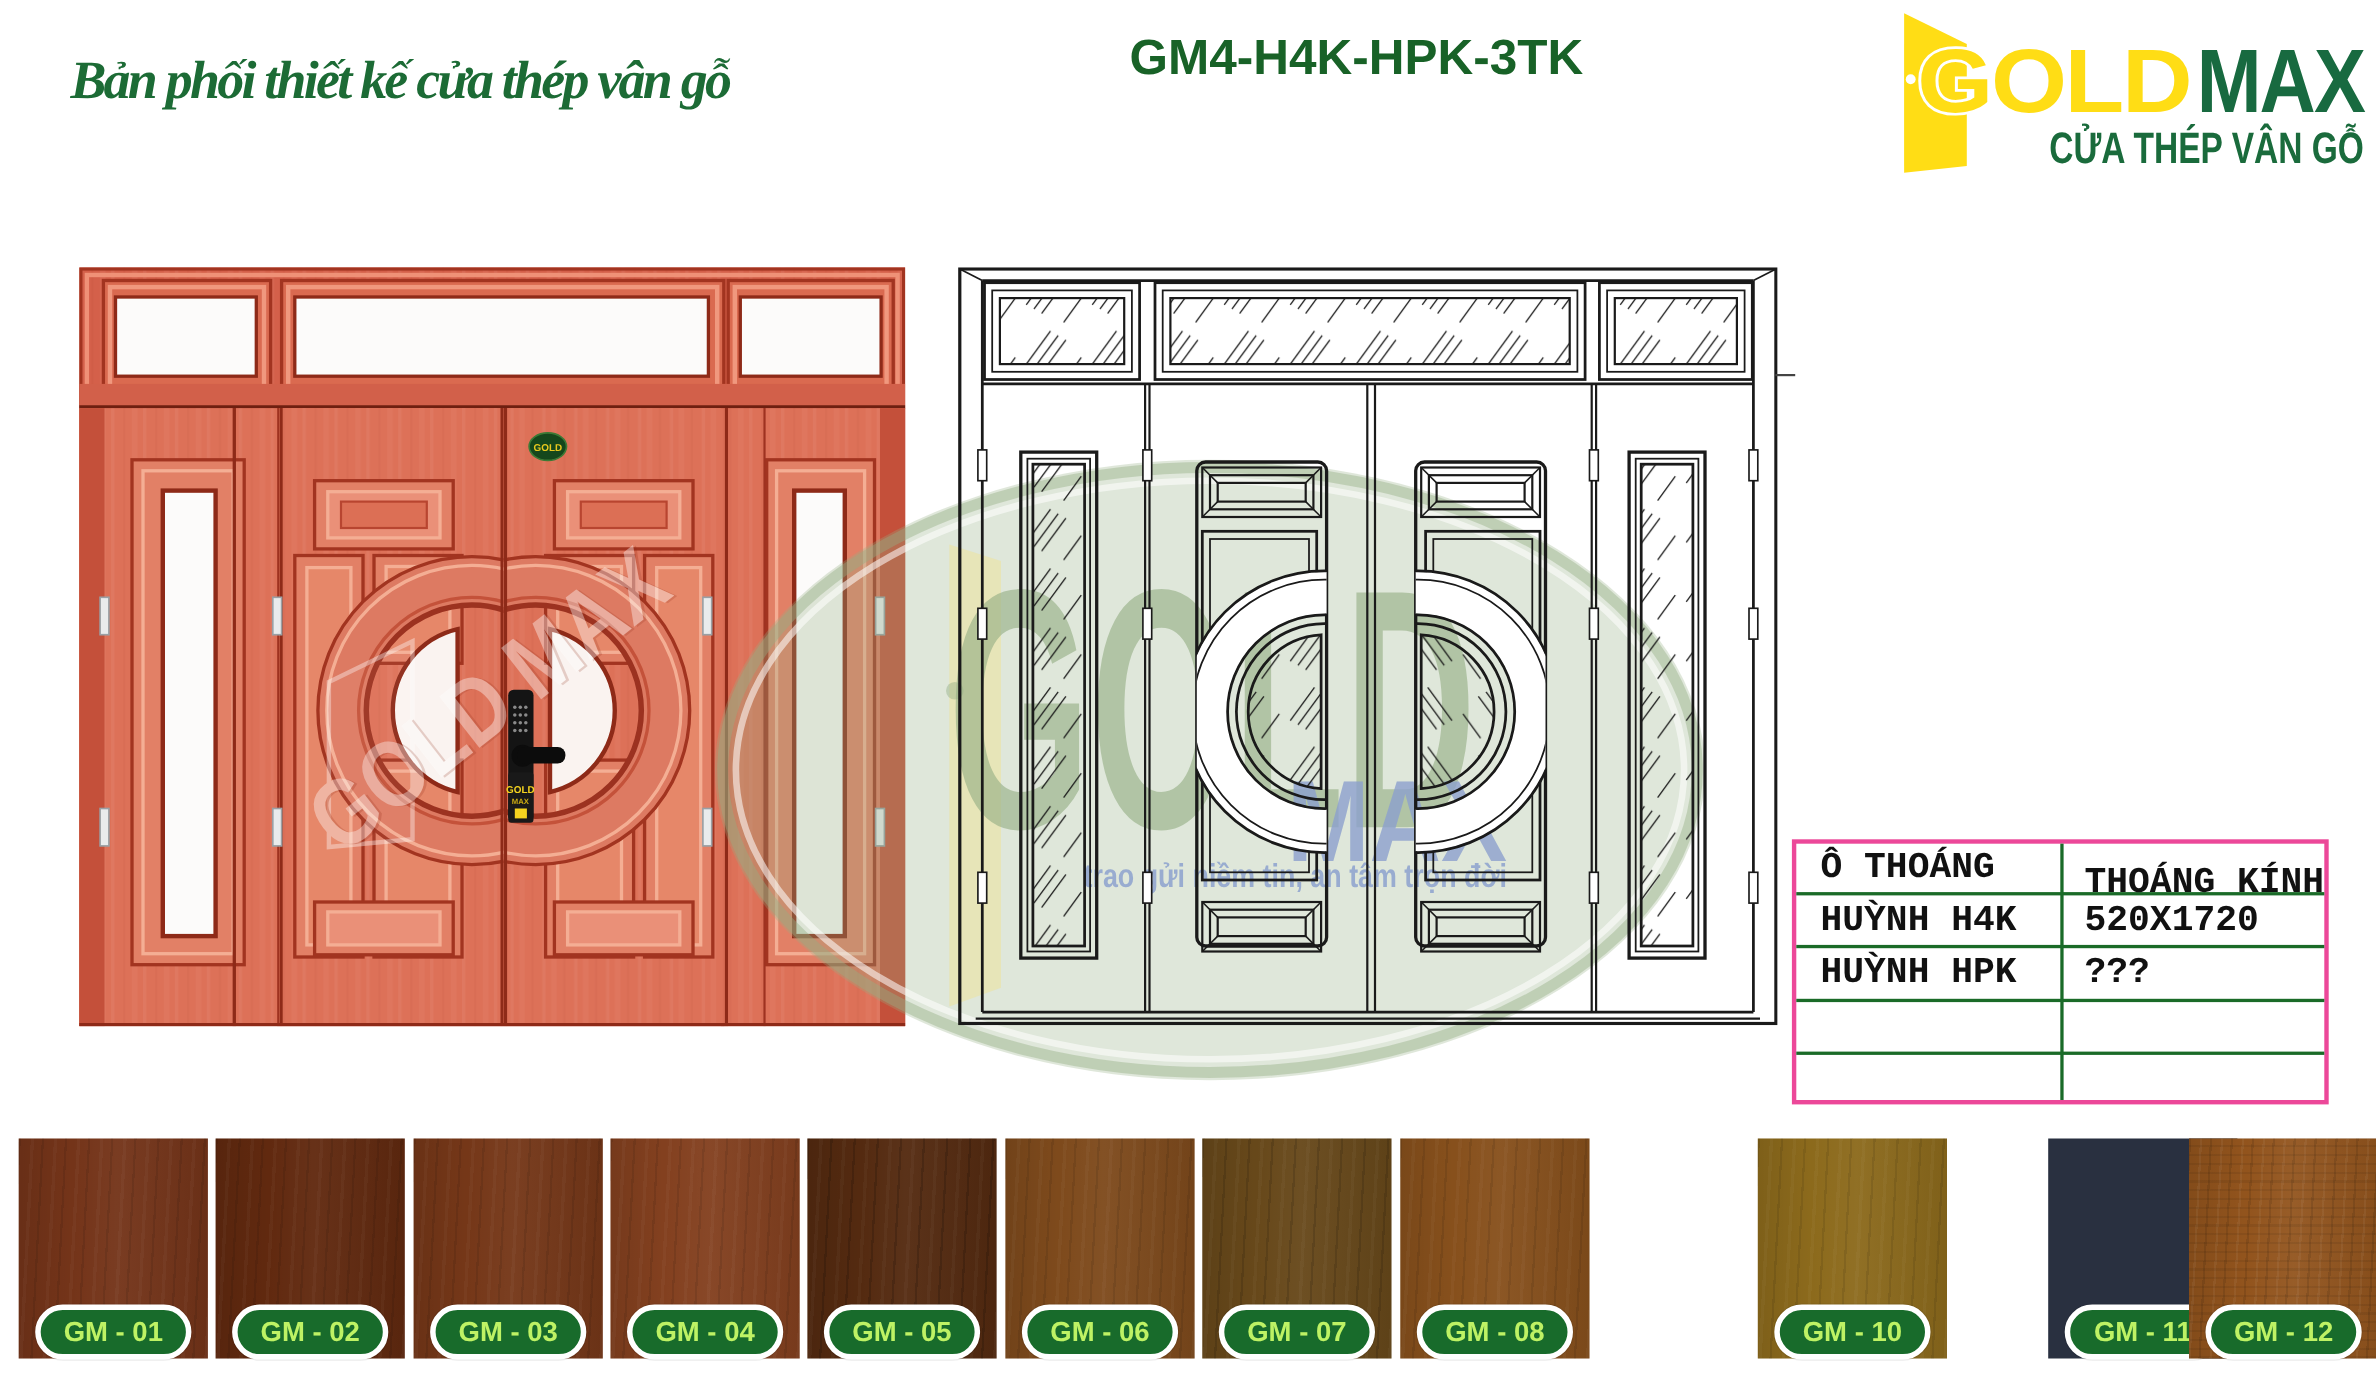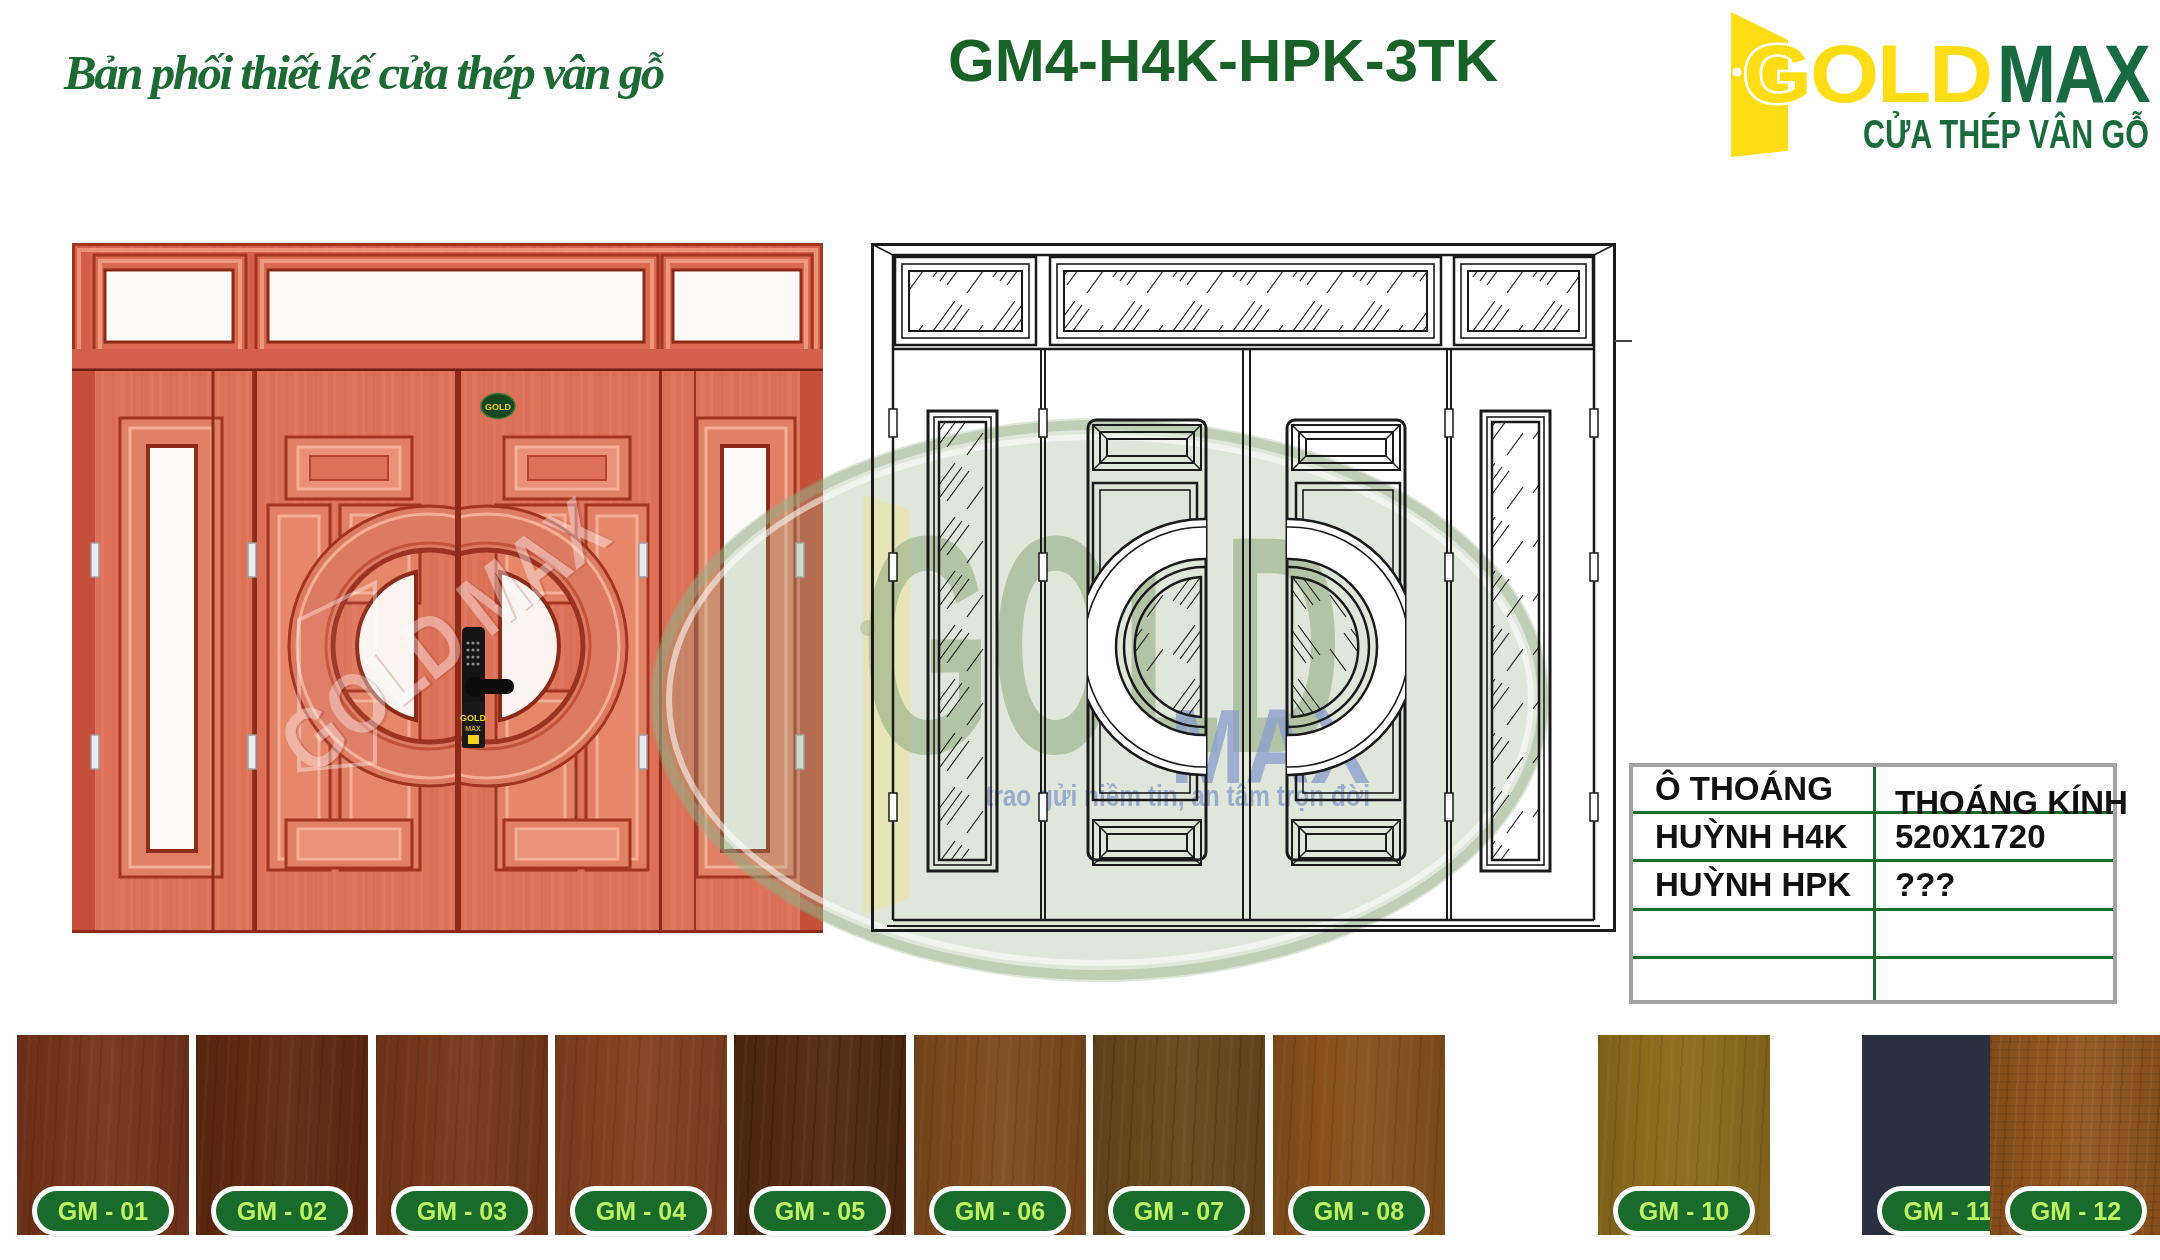--- a/index.html
+++ b/index.html
@@ -2,24 +2,24 @@
 <html><head>
 <meta charset="utf-8">
 <style>
   html,body{margin:0;padding:0;background:#ffffff;}
   #page{position:relative;width:2160px;height:1244px;background:#ffffff;overflow:hidden;
         font-family:"Liberation Sans", sans-serif;}
   .abs{position:absolute;}
   .script-title{left:64px;top:44px;width:600px;
     font-family:"Liberation Serif", serif;font-style:italic;font-weight:bold;
     font-size:49px;color:#1c6b35;white-space:nowrap;letter-spacing:-2.5px;}
-  .code-title{left:948px;top:26px;width:570px;
-    font-weight:bold;font-size:60px;color:#186227;letter-spacing:0px;white-space:nowrap;}
+  .code-title{left:948px;top:26px;width:570px;text-align:center;
+    font-weight:bold;font-size:45px;color:#186227;letter-spacing:0px;white-space:nowrap;}
   
-  #spec{left:1629px;top:763px;width:488px;height:241px;border:4px solid #a3a3a3;box-sizing:border-box;}
+  #spec{left:1629px;top:763px;width:488px;height:241px;border:4px solid #ec4899;box-sizing:border-box;font-family:Liberation Mono, monospace;}
   #spec .row{position:absolute;left:0;width:100%;height:0;border-top:3px solid #1a6b28;}
   #spec .colsep{position:absolute;top:0;height:100%;width:0;left:240px;border-left:3px solid #1a6b28;}
   #spec .cell{position:absolute;font-weight:bold;font-size:33px;color:#111;white-space:nowrap;}
   
   .sw{position:absolute;top:1035px;width:172px;height:200px;}
   .pill{position:absolute;left:50%;transform:translateX(-50%);top:151px;width:132px;height:40px;
     background:#186b2b;border:5px solid #ffffff;border-radius:26px;
     color:#bef264;font-weight:bold;font-size:25px;text-align:center;line-height:40px;
     box-shadow:0 0 0 1px rgba(0,0,0,0.08);letter-spacing:0px;white-space:nowrap;}
 </style>

